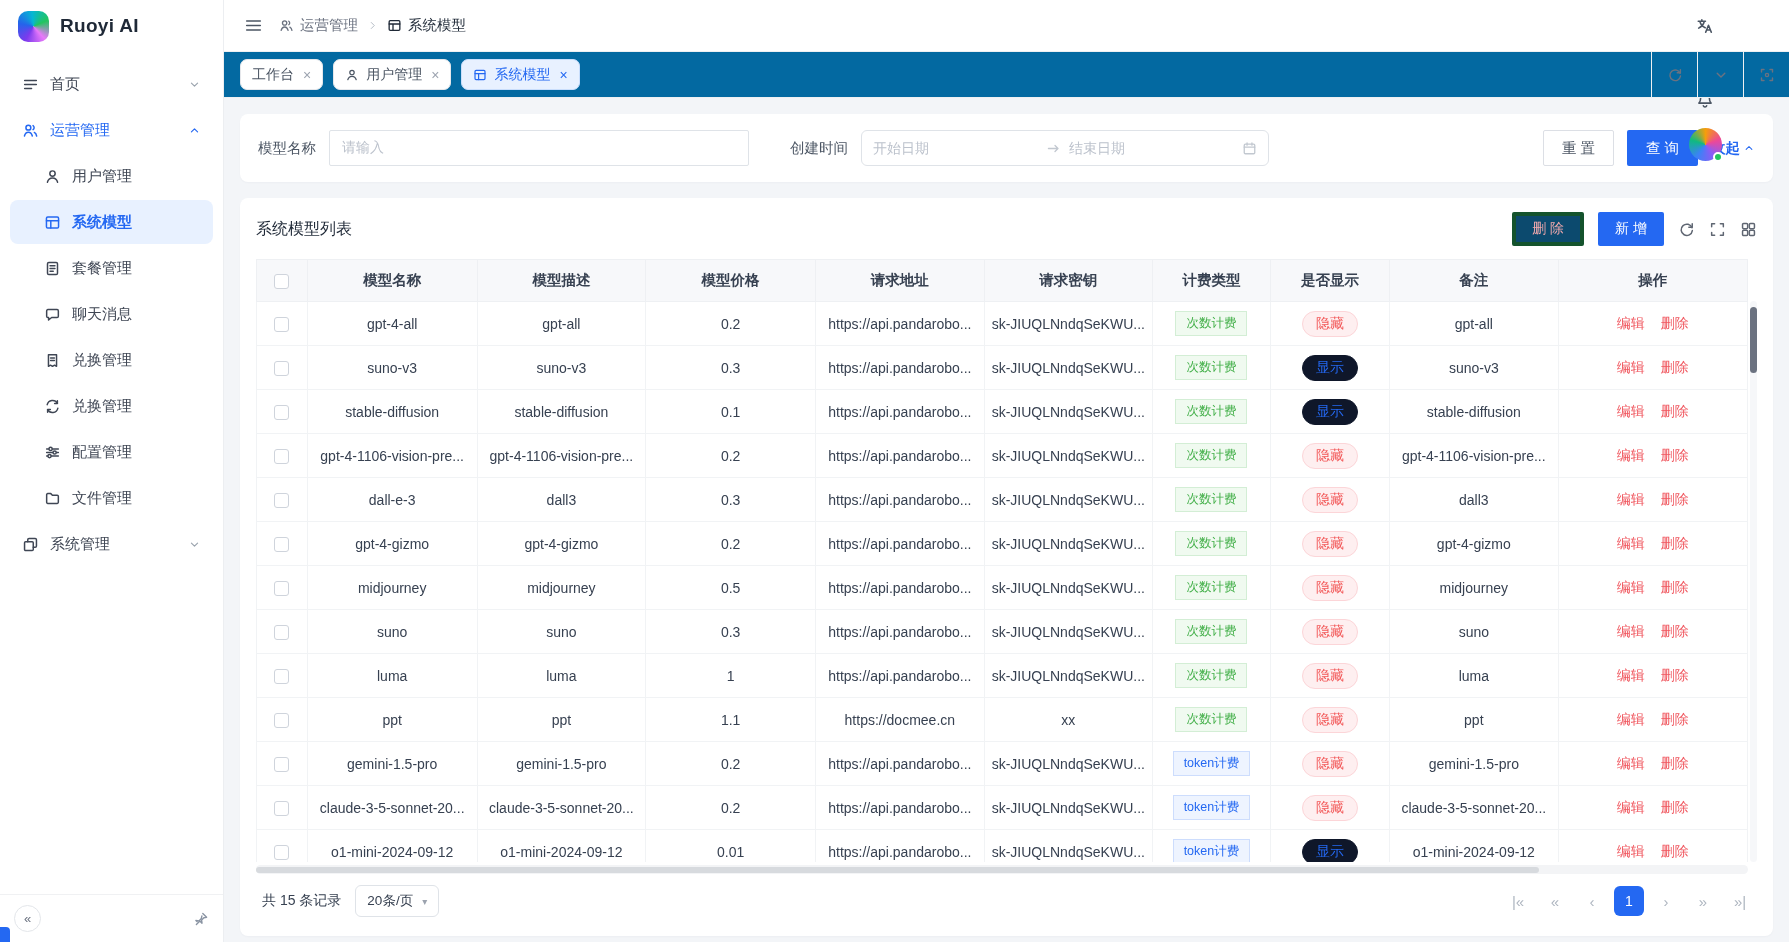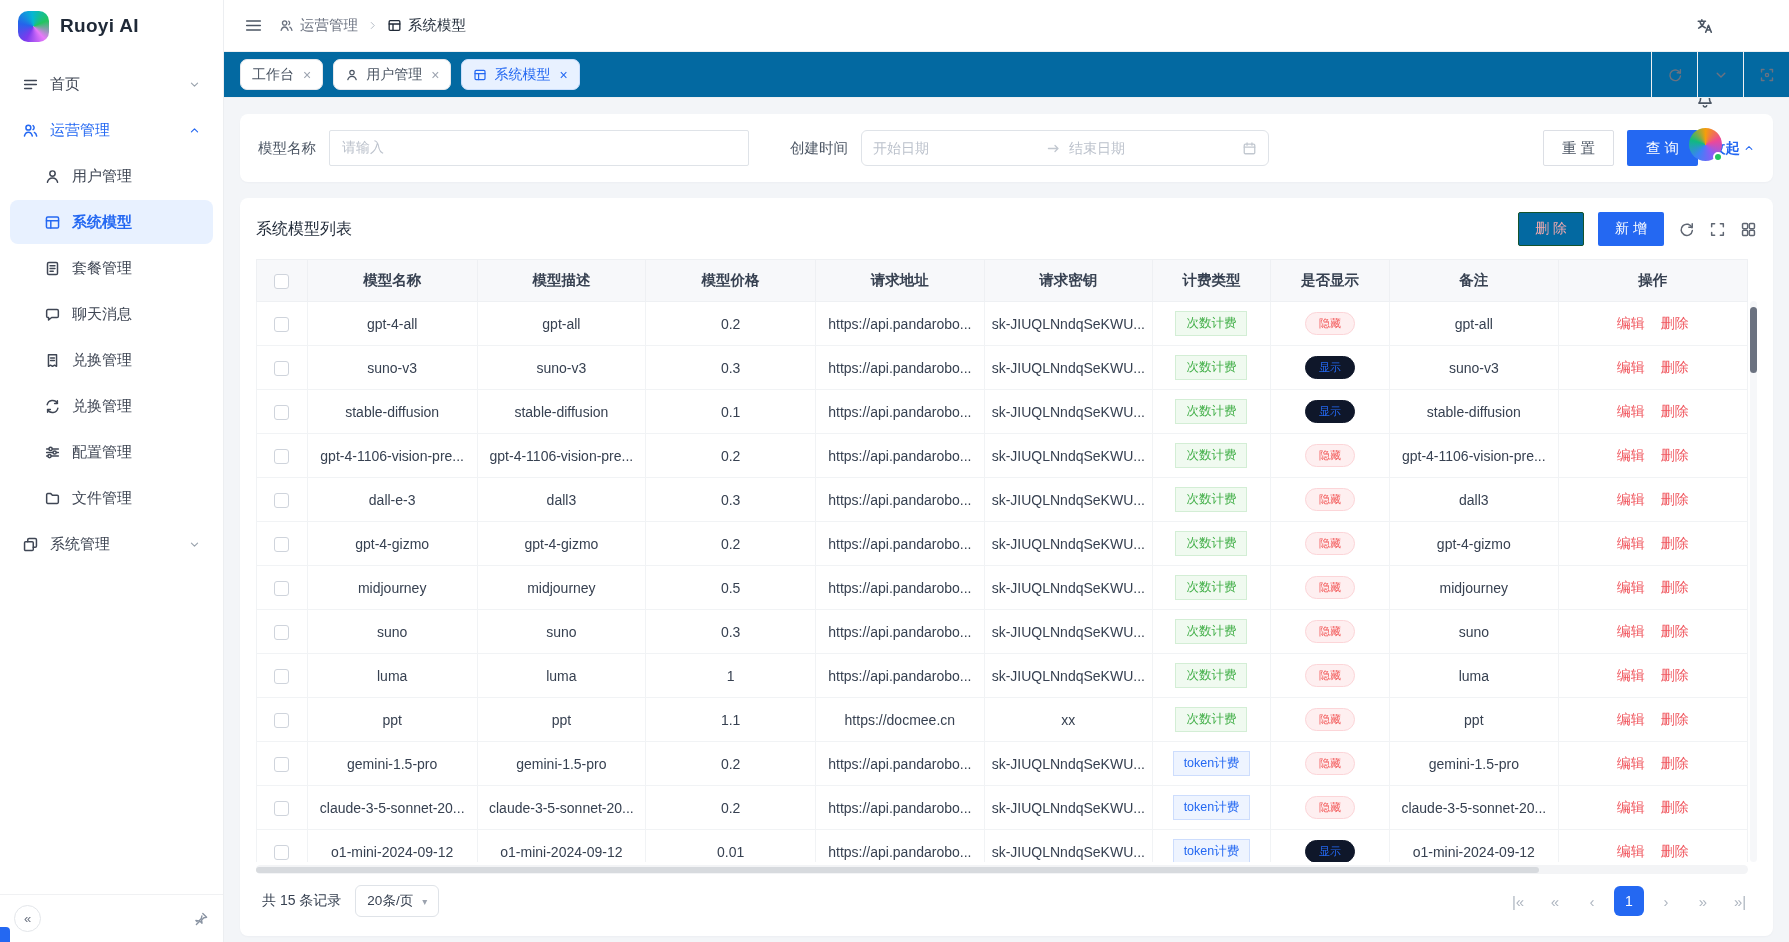--- a/index.html
+++ b/index.html
@@ -85,33 +85,33 @@
   .link-collapse { color:#2468f2; font-size:14.5px; display:flex; align-items:center; gap:3px; cursor:pointer; font-weight:600; white-space:nowrap; }
   .link-collapse .icon { display:inline-flex; }
   .link-collapse svg { width:12px; height:12px; }
 
   
   .table-card { flex:1; padding:14px 16px 8px; display:flex; flex-direction:column; min-height:0; }
   .table-head { display:flex; align-items:center; margin-bottom:13px; flex-shrink:0; }
   .tc-title { font-size:16px; color:#1f2937; font-weight:500; }
   .tc-actions { margin-left:auto; display:flex; align-items:center; gap:14px; }
   .btn-sm { height:34px; padding:0 16px; font-size:14px; }
-  .btn-danger-disabled { background:#0369a1; border:1px solid #14532d; color:#f2a9ad; cursor:not-allowed; }
+  .btn-danger-disabled { background:#0c4a6e; border:4px solid #14532d; color:#f2a9ad; cursor:not-allowed; }
   .tool-icon { display:inline-flex; color:#5f6672; cursor:pointer; }
   .tool-icon svg { width:17px; height:17px; }
 
   .table-wrap { flex:1; min-height:0; overflow:hidden; position:relative; }
   table { width:calc(100% - 9px); border-collapse:collapse; table-layout:fixed; }
   thead th { background:#f7f8fa; font-weight:700; font-size:14.5px; color:#374151; height:42px; border:1px solid #eef0f3; text-align:center; }
   tbody td { height:44px; text-align:center; font-size:14px; color:#374151; border:1px solid #f1f3f5; background:#fff; overflow:hidden; white-space:nowrap; text-overflow:ellipsis; padding:0 6px; }
   .cb { display:inline-block; width:15px; height:15px; border:1px solid #cfd4dc; border-radius:3px; background:#fff; vertical-align:middle; cursor:pointer; }
   .tag { display:inline-block; padding:3px 10px; border-radius:0; font-size:12.5px; }
   .tag-count { color:#44b04a; background:#f0faf0; border:1px solid #d3eed5; }
   .tag-token { color:#2468f2; background:#eef4ff; border:1px solid #cdddfd; }
-  .pill { display:inline-block; padding:3px 13px; border-radius:999px; font-size:11px;text-align:right; }
+  .pill { display:inline-block; padding:3px 13px; border-radius:999px; font-size:14px;text-align:right; }
   .pill-hidden { color:#f25656; background:#feeff0; border:1px solid #fcd5d8; }
   .pill-shown { color:#2468f2; background:#0f172a; border:1px solid #0f172a; }
   .op-link { font-size:14px; cursor:pointer; margin:0 8px; }
   .op-edit, .op-del { color:#f0565e; }
   .vscroll { position:absolute; top:42px; right:0; width:7px; bottom:0; background:#f6f7f9; border-radius:4px; }
   .vthumb { width:7px; height:66px; background:#6b7280; border-radius:4px; margin-top:6px; }
   .hscroll { height:9px; margin:3px 9px 4px 0; border-radius:5px; background:#f3f4f6; position:relative; flex-shrink:0; }
   .hthumb { position:absolute; left:0; top:1.5px; height:6px; width:86%; background:#d7dade; border-radius:4px; }
 
   

